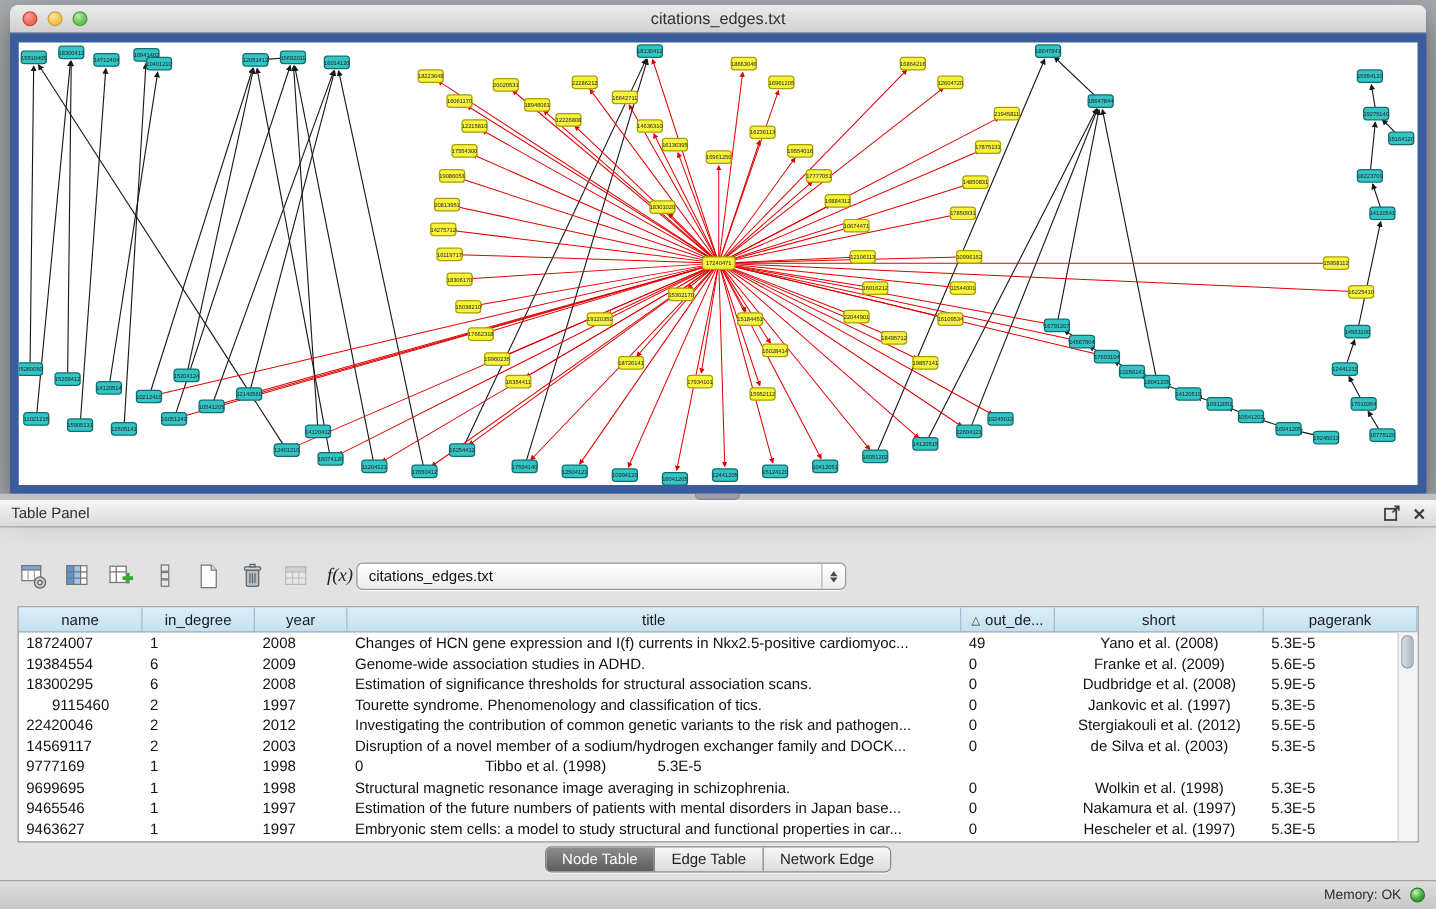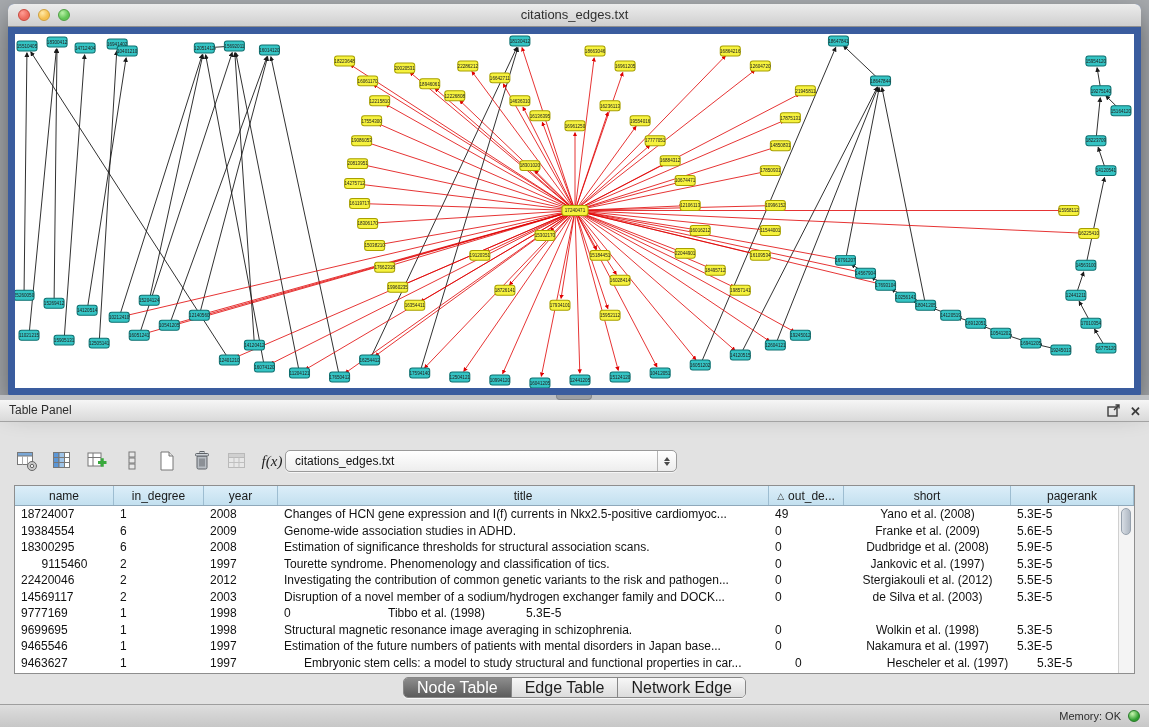--- a/index.html
+++ b/index.html
@@ -75,21 +75,21 @@
   .t-cell{box-sizing:border-box;padding:0 6px;font-size:12px;color:#111;
           white-space:nowrap;overflow:hidden;text-align:left;}
   .vscroll{width:15px;flex:none;background:#f4f4f4;border-left:1px solid #d0d0d0;position:relative;}
   .vthumb{position:absolute;left:2px;top:2px;width:10px;height:27px;border-radius:6px;
           background:linear-gradient(90deg,#d7dde4,#aeb7c2);border:1px solid #95a0ac;box-sizing:border-box;}
 
   
   .tabs-bar{position:absolute;left:0;top:677px;width:100%;display:flex;justify-content:center;}
   .seg{display:inline-flex;border:1px solid #878787;border-radius:5px;overflow:hidden;
        box-shadow:0 1px 0 rgba(255,255,255,.8);}
-  .seg-btn{padding:0 13px;height:19px;line-height:19px;font-size:16px;color:#1d1d1d;
+  .seg-btn{padding:0 13px;height:19px;line-height:19px;font-size:12px;color:#1d1d1d;
            background:linear-gradient(#f7f7f7,#dcdcdc);border-left:1px solid #878787;cursor:default;}
   .seg-btn:first-child{border-left:none;}
   .seg-btn.selected{background:linear-gradient(#8d8d8d,#5c5c5c);color:#ffffff;}
 
   
   .statusbar{position:absolute;left:0;bottom:0;width:100%;height:23px;
              background:linear-gradient(#dedede,#c7c7c7);border-top:1px solid #9e9e9e;box-sizing:border-box;}
   .mem{position:absolute;right:28px;top:0;line-height:22px;font-size:11px;color:#2d2d2d;}
   .mem-dot{position:absolute;right:9px;top:5px;width:12px;height:12px;border-radius:50%;
            background:radial-gradient(circle at 35% 28%,#c8f5b0,#2f9e2f 65%);
@@ -885,21 +885,21 @@
             <div class="t-cell" style="width: 74px;">1997</div>
             <div class="t-cell" style="width: 491px;">Estimation of the future numbers of patients with mental disorders in Japan base...</div>
             <div class="t-cell" style="width: 75px;">0</div>
             <div class="t-cell" style="width: 167px; text-align: center;">Nakamura et al. (1997)</div>
             <div class="t-cell" style="flex: 1 1 0%;">5.3E-5</div>
           </div>
           <div class="t-row">
             <div class="t-cell" style="width: 99px;">9463627</div>
             <div class="t-cell" style="width: 90px;">1</div>
             <div class="t-cell" style="width: 74px;">1997</div>
-            <div class="t-cell" style="width: 491px; margin-left: 20px;">Embryonic stem cells: a model to study structural and functional properties in car...</div>
+            <div class="t-cell" style="width: 491px;">Embryonic stem cells: a model to study structural and functional properties in car...</div>
             <div class="t-cell" style="width: 75px;">0</div>
             <div class="t-cell" style="width: 167px; text-align: center;">Hescheler et al. (1997)</div>
             <div class="t-cell" style="flex: 1 1 0%;">5.3E-5</div>
           </div>
         </div>
       <div class="vscroll">
         <div class="vthumb"></div>
       </div>
     </div>
   </div>

